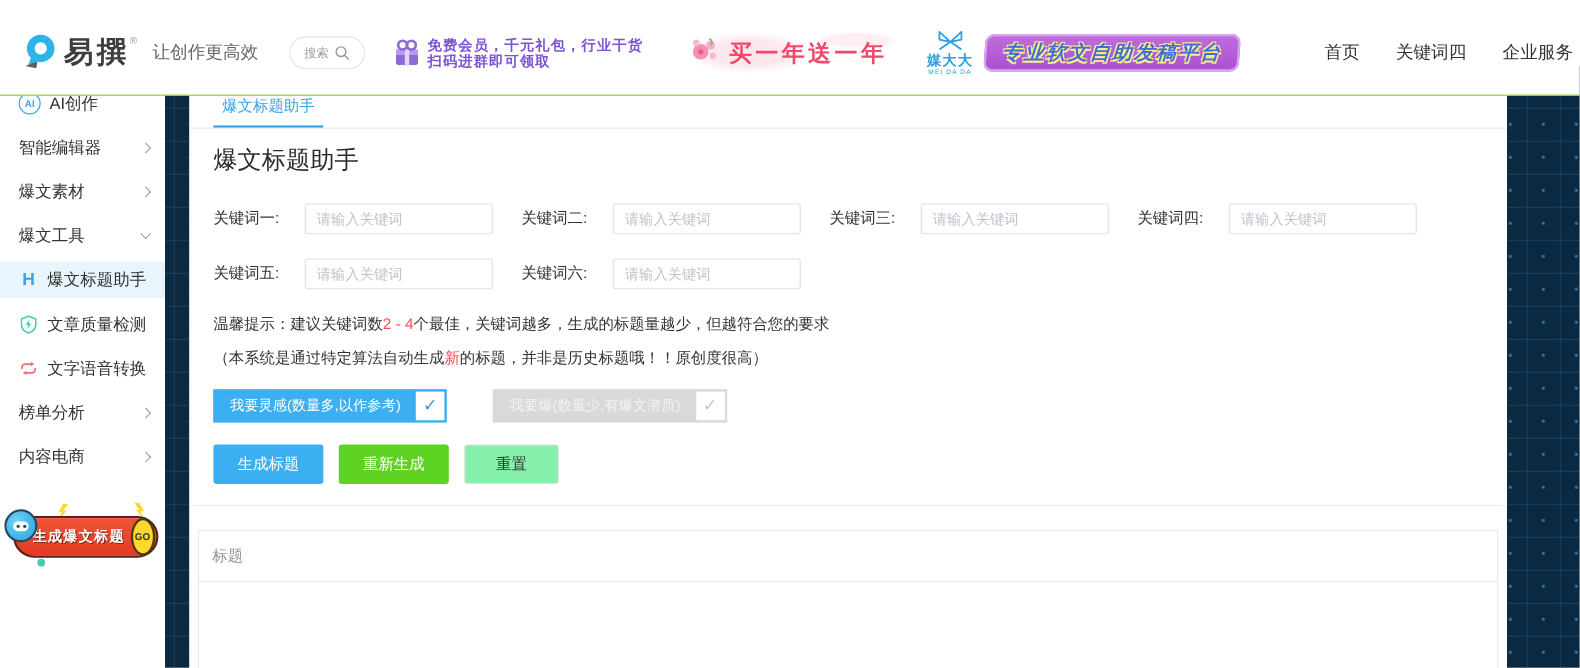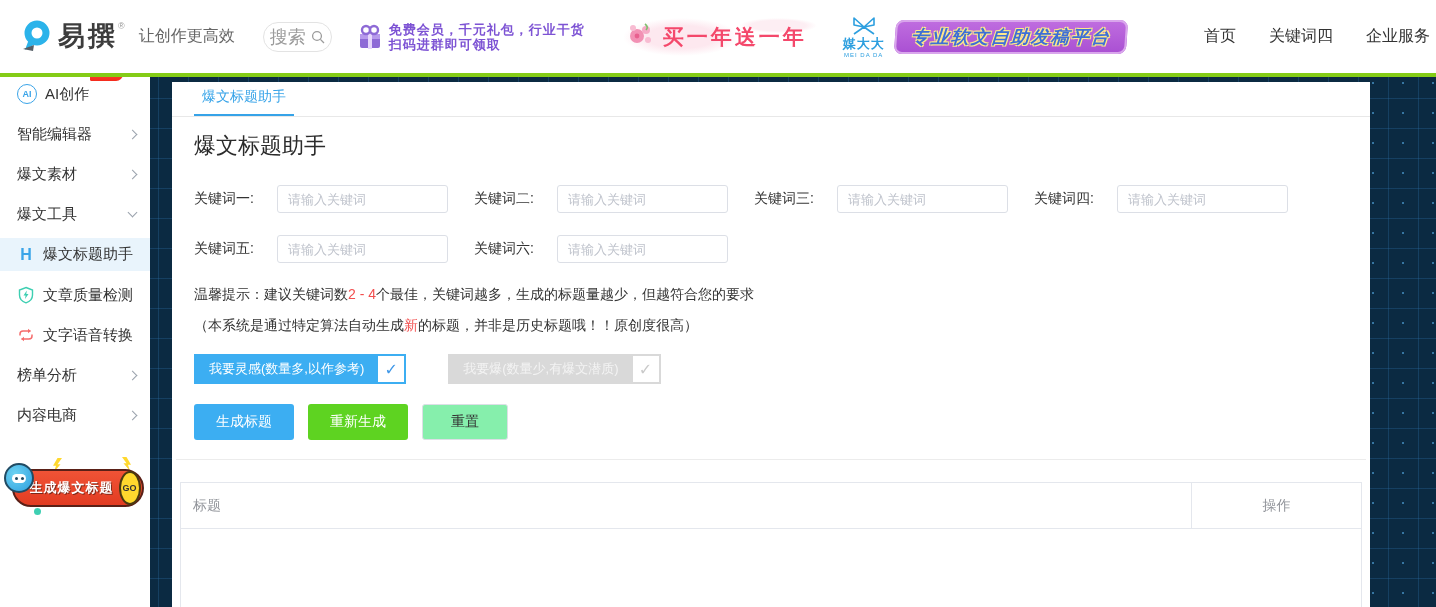--- a/index.html
+++ b/index.html
@@ -1,27 +1,27 @@
 <!DOCTYPE html>
 <html><head>
 <meta charset="utf-8">
 <style>
   * { margin:0; padding:0; box-sizing:border-box; }
   html,body { width:1436px; height:607px; overflow:hidden; background:#fff;
     font-family:"Liberation Sans","DejaVu Sans",sans-serif; }
 
   
-  .header { position:absolute; top:0; left:0; width:1436px; height:77px; background:#fff;
-    border-bottom:4px solid #84cc16; display:flex; align-items:center; z-index:5; }
+  .header { position:absolute; top:10px; left:0; width:1436px; height:77px; background:#fff;
+    border-bottom:1px solid #84cc16; display:flex; align-items:center; z-index:5; }
   .logo { display:flex; align-items:flex-start; margin-left:20px; cursor:pointer; }
   .logo-text { font-size:27px; font-weight:bold; color:#3d3d3d; letter-spacing:3px; line-height:34px; margin-left:4px;}
   .logo-reg { font-size:9px; color:#999; margin-top:2px; }
   .tagline { font-size:16px; color:#666; margin-left:14px; }
   .search-pill { margin-left:28px; width:69px; height:30px; border:1px solid #e3e3e3; border-radius:16px;
-    display:flex; align-items:center; justify-content:center; gap:5px; color:#9b9b9b; font-size:18px; cursor:pointer;}
+    display:flex; align-items:center; justify-content:center; gap:5px; color:#9b9b9b; font-size:11px; cursor:pointer;}
   .promo-gift { margin-left:24px; display:flex; align-items:center; gap:5px; cursor:pointer;}
   .promo-gift-txt { font-size:13px; font-weight:bold; color:#7d53d4; line-height:15px; letter-spacing:1px;
     text-shadow:1px 1px 0 #fff,-1px -1px 0 #fff,1px -1px 0 #fff,-1px 1px 0 #fff; }
   .promo-flower { margin-left:38px; display:flex; align-items:center; gap:4px; cursor:pointer; padding:2px 10px 2px 2px;
     background:radial-gradient(closest-side at 30% 50%, #fde8ef 60%, transparent), radial-gradient(closest-side at 80% 20%, #fdeef3 70%, transparent); }
   .promo-flower-txt { font-size:21px; font-weight:bold; color:#f4486b; letter-spacing:3px; }
   .meidada { margin-left:26px; display:flex; flex-direction:column; align-items:center; line-height:1; cursor:pointer;}
   .meidada-name { font-size:13px; font-weight:bold; color:#2d9fdf; margin-top:1px; letter-spacing:1px;}
   .meidada-sub { font-size:6px; color:#2d9fdf; margin-top:2px; letter-spacing:1px;}
   .promo-purple { margin-left:10px; background:linear-gradient(180deg,#c06ee0,#a94fd2); border-radius:8px;
@@ -317,19 +317,18 @@
         <button class="btn btn-success">重新生成</button>
         <button class="btn btn-plain">重置</button>
       </div>
     </div>
 
     <div class="divider"></div>
 
     <div class="result-table">
       <div class="thead">
         <div class="th-title">标题</div>
-        <div class="th-action">操作</div>
       </div>
       <div class="tbody"></div>
     </div>
 
   </div>
 </div>
 
 </body></html>

